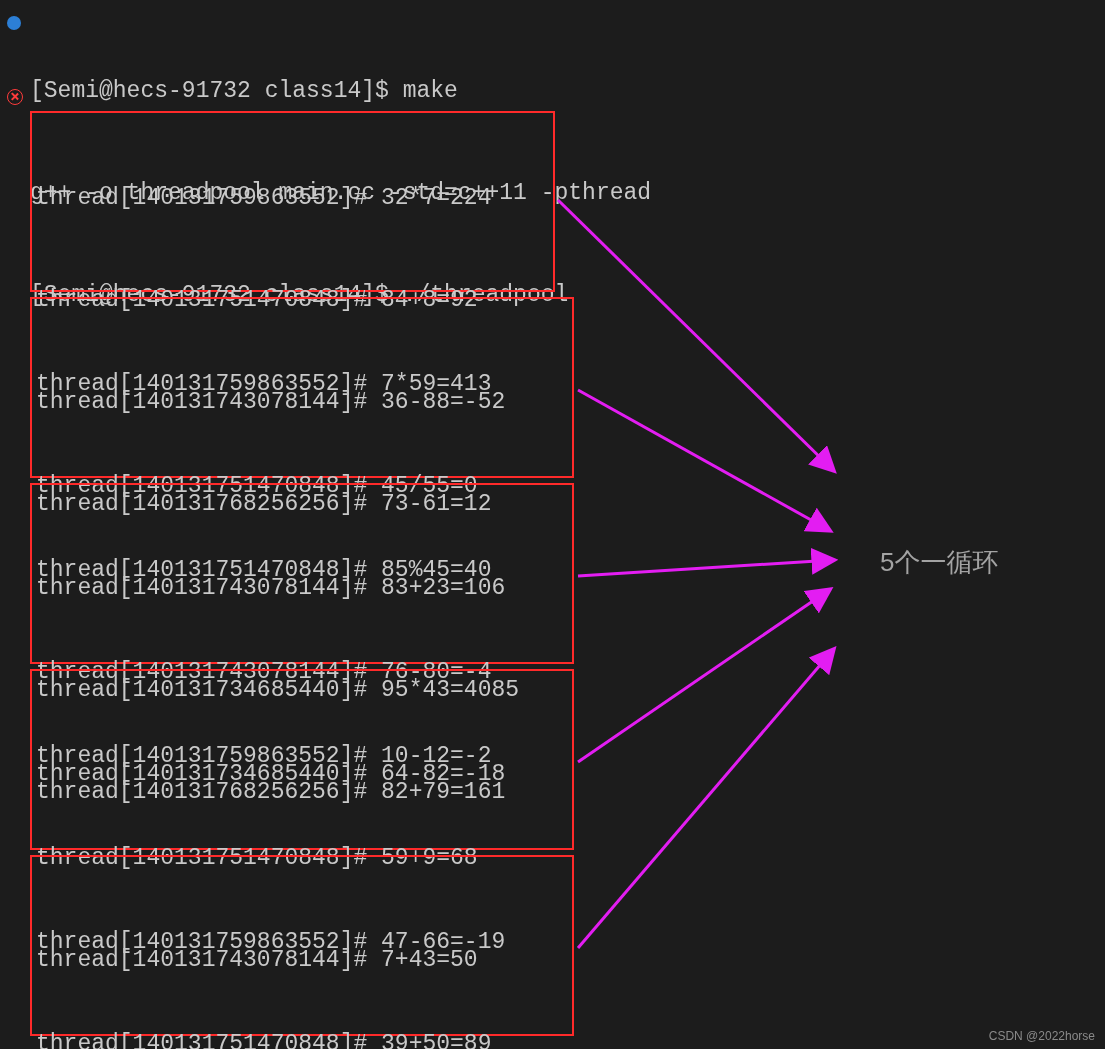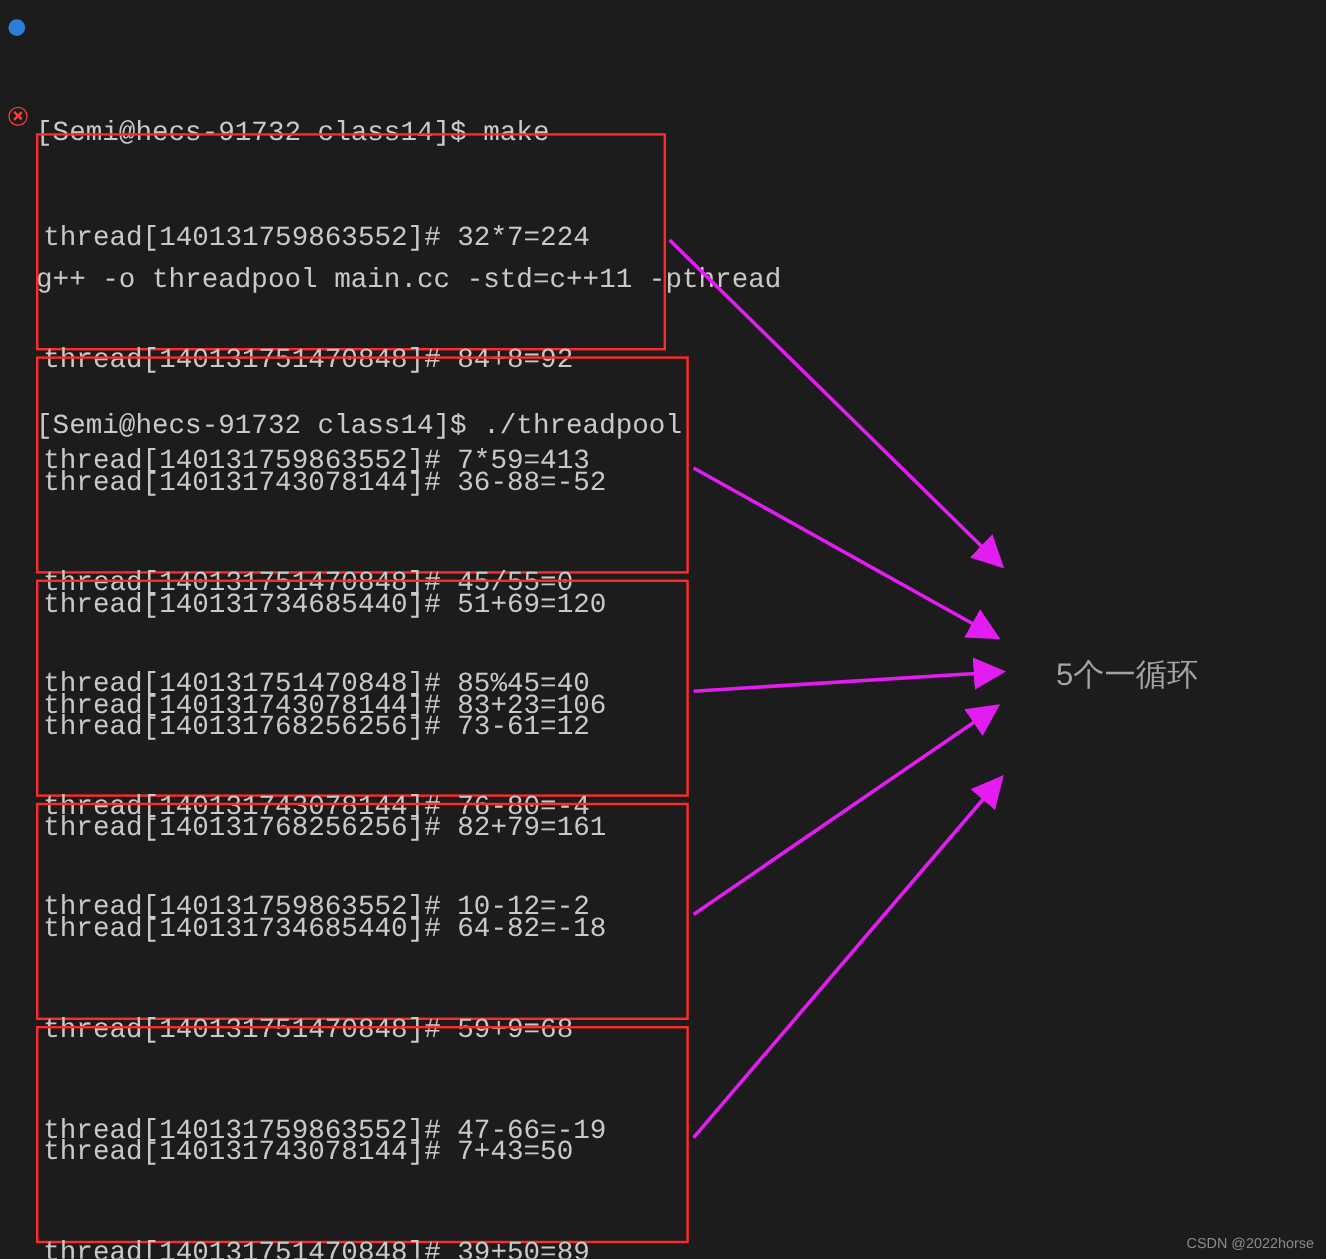--- a/index.html
+++ b/index.html
@@ -59,21 +59,21 @@
   .err-icon::before { transform: rotate(45deg); }
   .err-icon::after  { transform: rotate(-45deg); }
 
   .lines {
     position: absolute;
     left: 30px;
     top: 6px;
     white-space: pre;
     line-height: 34px;
   }
-  .cmd  { color: #c9c9c9; margin-top: 20px; }
+  .cmd  { color: #c9c9c9; }
 
   .grp {
     position: absolute;
     left: 30px;
     border: 2px solid #ff2a2a;
     box-sizing: border-box;
     line-height: 34px;
     white-space: pre;
     padding: 0 4px 0 4px;
   }
@@ -113,28 +113,28 @@
   <div class="lines">
     <div class="cmd">[Semi@hecs-91732 class14]$ make</div>
     <div class="cmd">g++ -o threadpool main.cc -std=c++11 -pthread</div>
     <div class="cmd">[Semi@hecs-91732 class14]$ ./threadpool</div>
   </div>
 
   <div class="grp" style="top:111px;height:181px;width:525px;">
     <div class="tline">thread[140131759863552]# 32*7=224</div>
     <div class="tline">thread[140131751470848]# 84+8=92</div>
     <div class="tline">thread[140131743078144]# 36-88=-52</div>
-    <div class="tline">thread[140131734685440]# 51+69=120</div>
     <div class="tline">thread[140131768256256]# 73-61=12</div>
   </div>
 
   <div class="grp" style="top:297px;height:181px;width:544px;">
     <div class="tline">thread[140131759863552]# 7*59=413</div>
     <div class="tline">thread[140131751470848]# 45/55=0</div>
     <div class="tline">thread[140131743078144]# 83+23=106</div>
+    <div class="tline">thread[140131734685440]# 95*43=4085</div>
     <div class="tline">thread[140131768256256]# 82+79=161</div>
   </div>
 
   <div class="grp" style="top:483px;height:181px;width:544px;">
     <div class="tline">thread[140131751470848]# 85%45=40</div>
     <div class="tline">thread[140131743078144]# 76-80=-4</div>
     <div class="tline">thread[140131734685440]# 64-82=-18</div>
   </div>
 
   <div class="grp" style="top:669px;height:181px;width:544px;">

